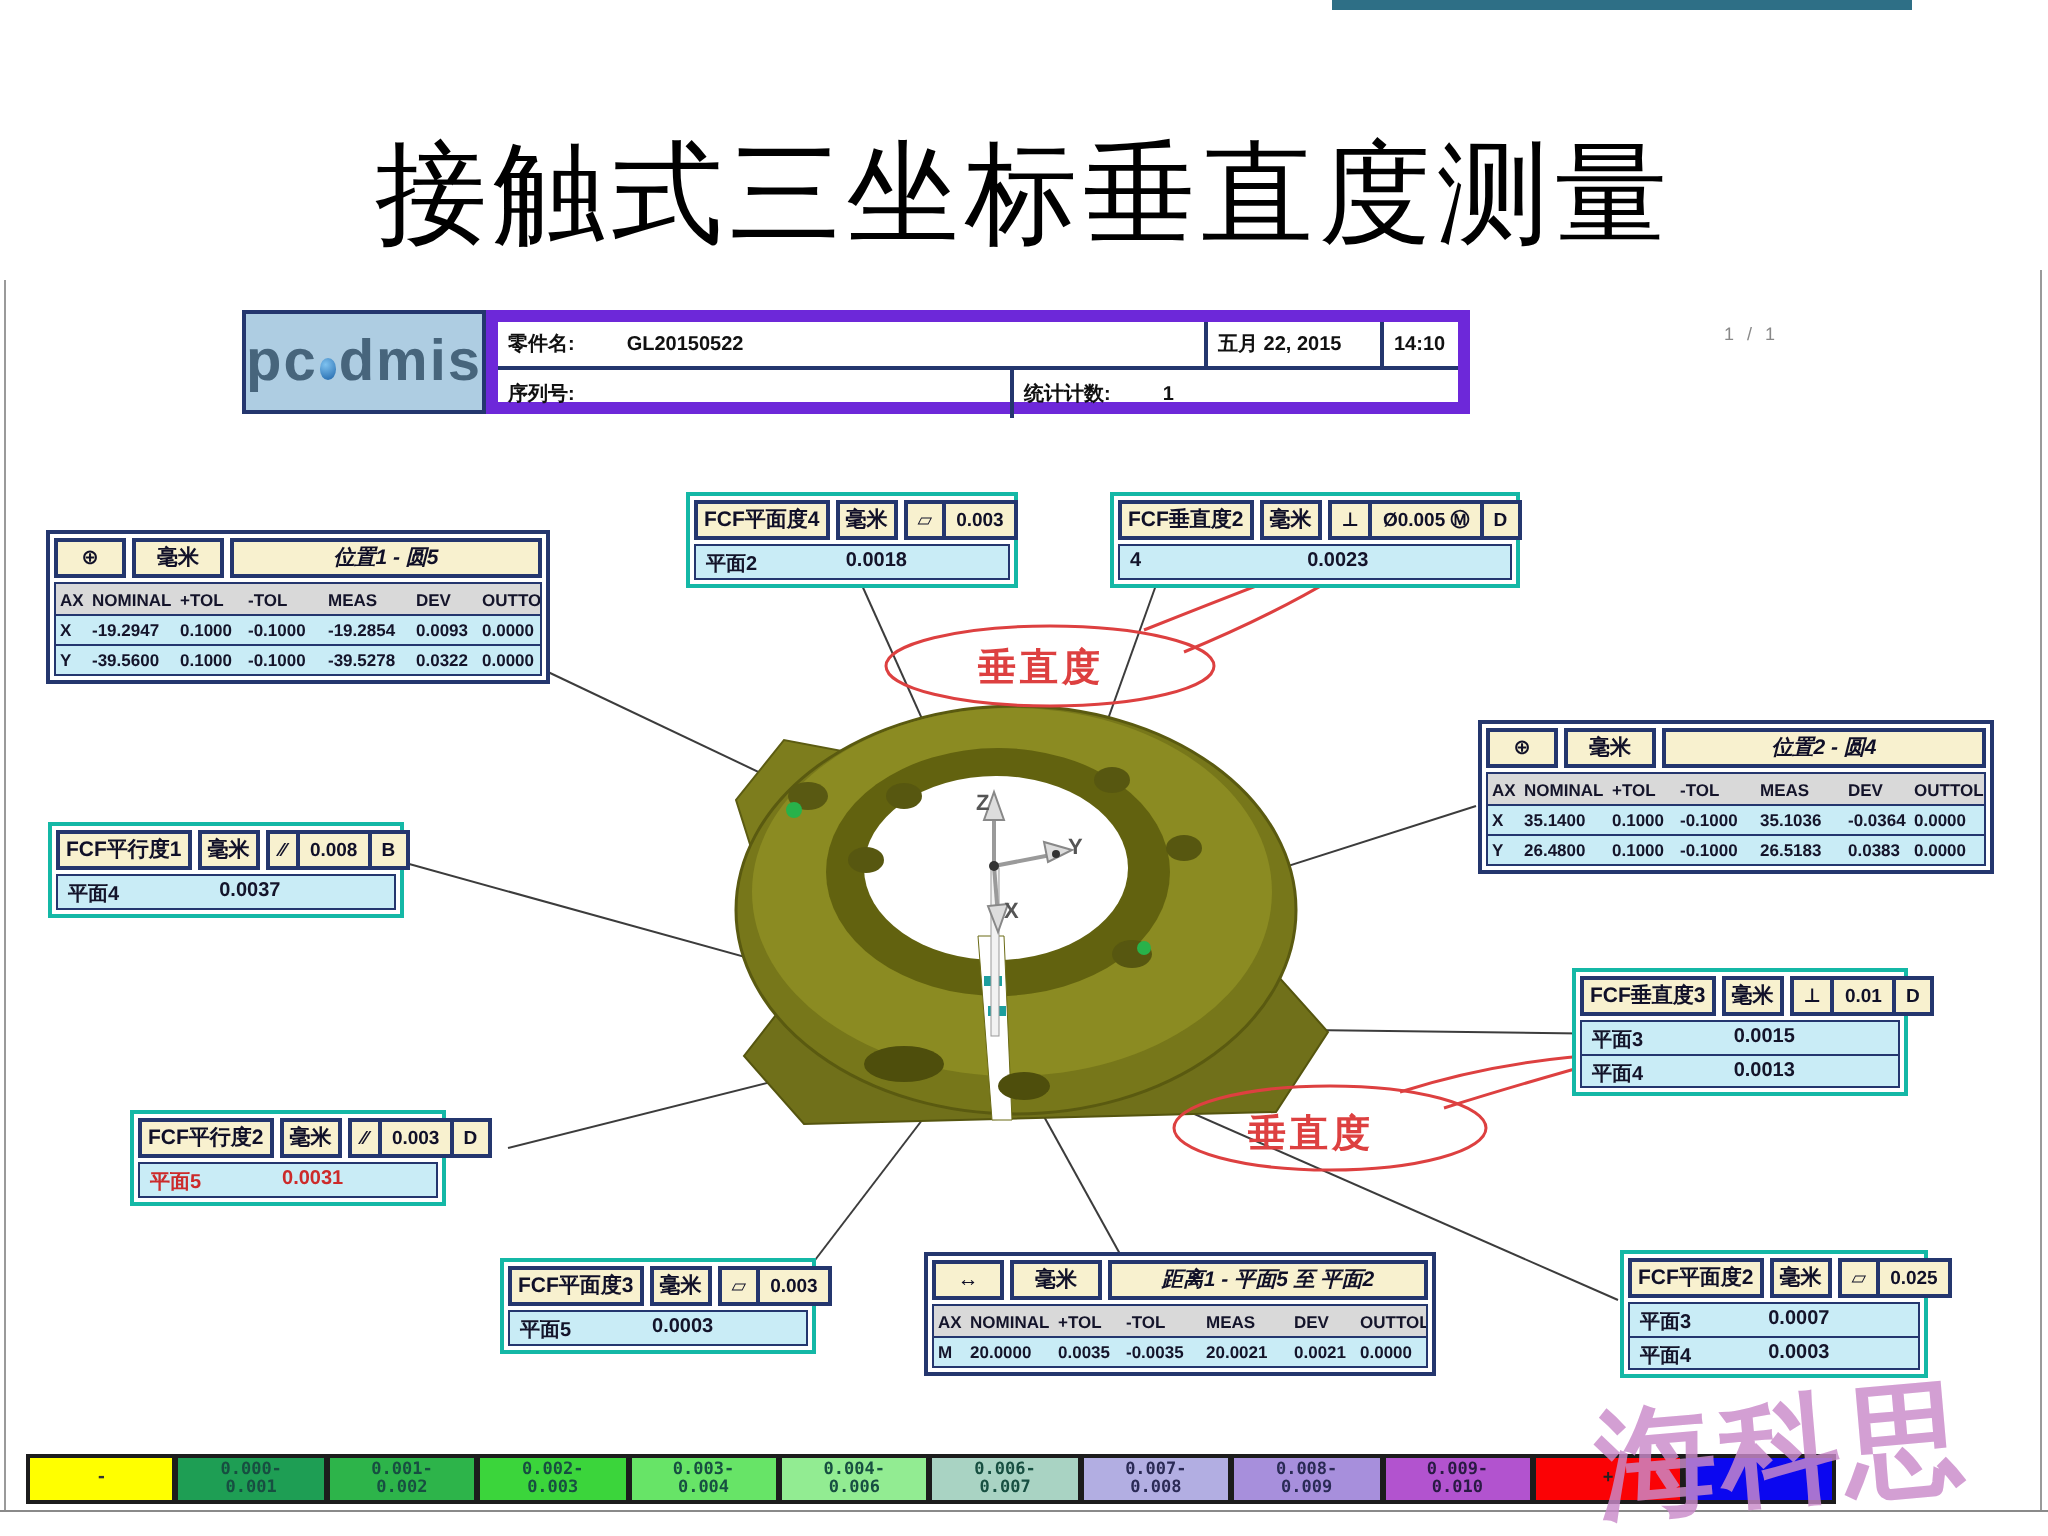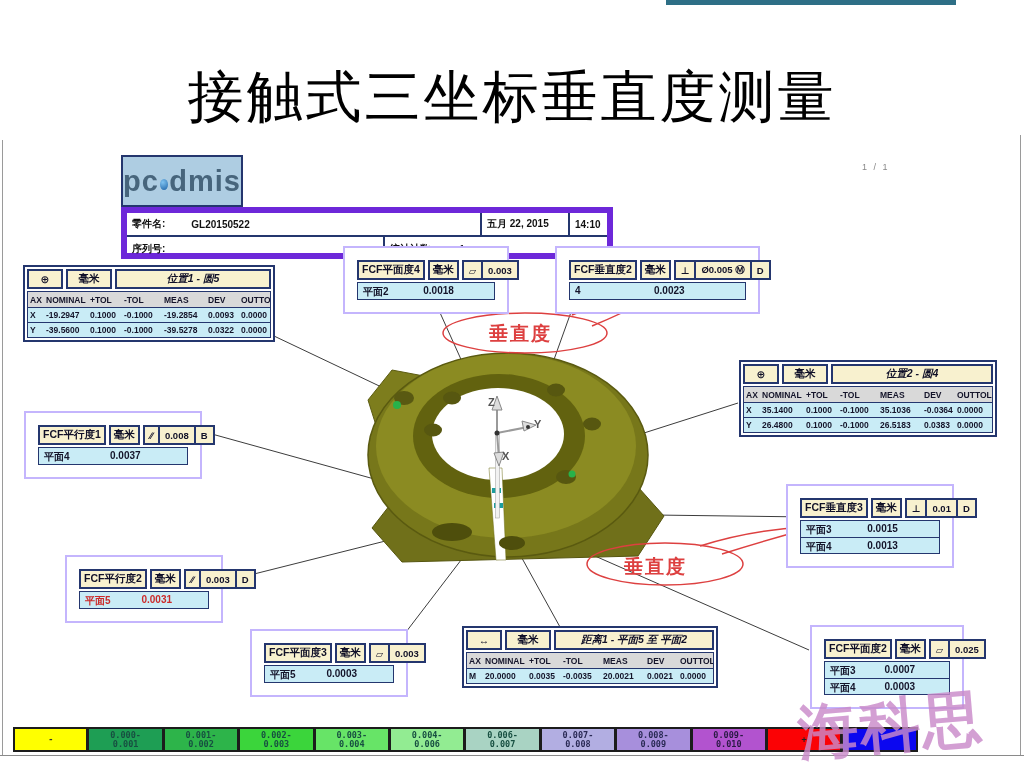--- a/index.html
+++ b/index.html
@@ -13,21 +13,21 @@
     font-family:"DejaVu Serif","Liberation Serif",serif; font-size:56px; font-weight:400;
     color:#000; letter-spacing:3px; white-space:nowrap;margin-top:12px; }
 
   .page-frame-left   { position:absolute; left:2px;    top:140px; width:1px;  height:615px; background:#9a9a9a; }
   .page-frame-right  { position:absolute; left:1020px; top:135px; width:1px;  height:620px; background:#9a9a9a; }
   .page-frame-bottom { position:absolute; left:0;      top:755px; width:1024px; height:1px; background:#8a8a8a; }
 
   .page-num { position:absolute; left:862px; top:162px; font-size:9px; color:#888; letter-spacing:2px; }
 
   
-  .rpt-header { position:absolute; left:121px; top:155px; display:flex; z-index:2;flex-direction:column; }
+  .rpt-header { position:absolute; left:121px; top:155px; display:flex; z-index:2; }
   .logo-box { width:122px; height:52px; background:#aecde2; border:2px solid #24366e;
     display:flex; align-items:center; justify-content:center; font-weight:700; font-size:29px;
     color:#47657c; letter-spacing:1px; }
   .logo-dot { display:inline-block; width:11px; height:11px; border-radius:50%;
     background:radial-gradient(circle at 35% 30%, #7ec2f0, #1d63a8); margin:6px 1px 0 1px; }
   .hdr-grid { width:492px; height:52px; border:6px solid #6d28d9; font-size:10px; font-weight:700; color:#111; background:#fff; }
   .hdr-row { display:grid; height:24px; }
   .hdr-row1 { grid-template-columns:355px 88px auto; border-bottom:2px solid #24366e; }
   .hdr-row2 { grid-template-columns:258px 93px auto; }
   .hdr-cell { display:flex; align-items:center; padding:0 5px; border-right:2px solid #24366e; white-space:nowrap; }
@@ -43,21 +43,21 @@
   .unit-cell { width:46px; }
   .title-cell { flex:1;font-style:italic; }
   .dim-body { border:1.5px solid #24366e; }
   .dim-cols, .dim-row { display:grid; grid-template-columns:16px 44px 34px 40px 44px 33px 1fr;
     align-items:center; height:15px; font-size:8.5px; font-weight:700; color:#14142a; }
   .dim-cols { background:#d9d9d9; }
   .dim-row  { background:#c9ecf6; border-top:1.5px solid #24366e; }
   .dim-cols span, .dim-row span { text-align:left; padding-left:2px; white-space:nowrap; overflow:hidden; }
 
   
-  .fcf-table { position:absolute; border:2px solid #c4b5fd; background:#fff; padding:12px; z-index:2; }
+  .fcf-table { position:absolute; border:2px solid #14b8a6; background:#fff; padding:2px; z-index:2; }
   .fcf-head { display:flex; gap:3px; margin-bottom:2px; height:20px; }
   .fcf-head .hcell { background:#f8f1cf; border:2px solid #24366e; display:flex; align-items:center;
     justify-content:center; font-weight:700; font-size:10.5px; color:#101028; padding:0 3px; white-space:nowrap; }
   .fcf-frame { display:flex; border:2px solid #24366e; background:#f8f1cf; align-items:stretch; }
   .fcf-frame span { display:flex; align-items:center; justify-content:center; padding:0 5px;
     font-size:9.5px; font-weight:700; border-right:2px solid #24366e; color:#101028; white-space:nowrap; }
   .fcf-frame span:last-child { border-right:none; }
   .fcf-rows { border:1.5px solid #24366e; }
   .fcf-row { position:relative; height:16px; background:#c9ecf6; font-size:10px; font-weight:700; color:#14142a; }
   .fcf-row + .fcf-row { border-top:1.5px solid #24366e; }

